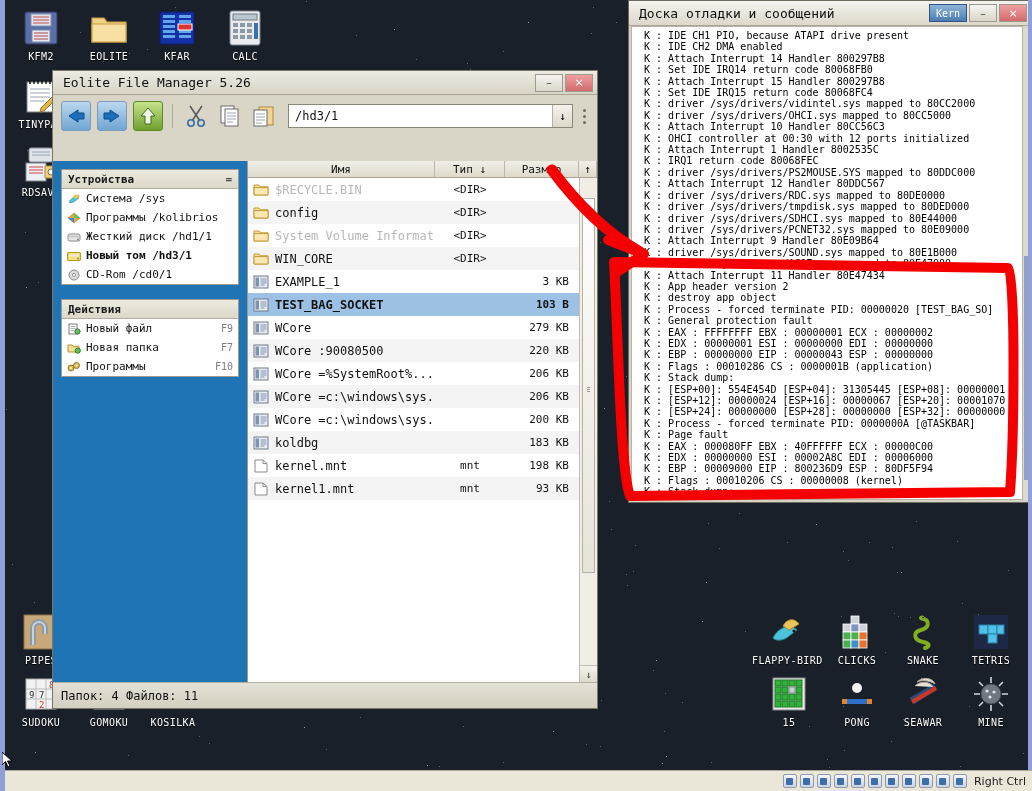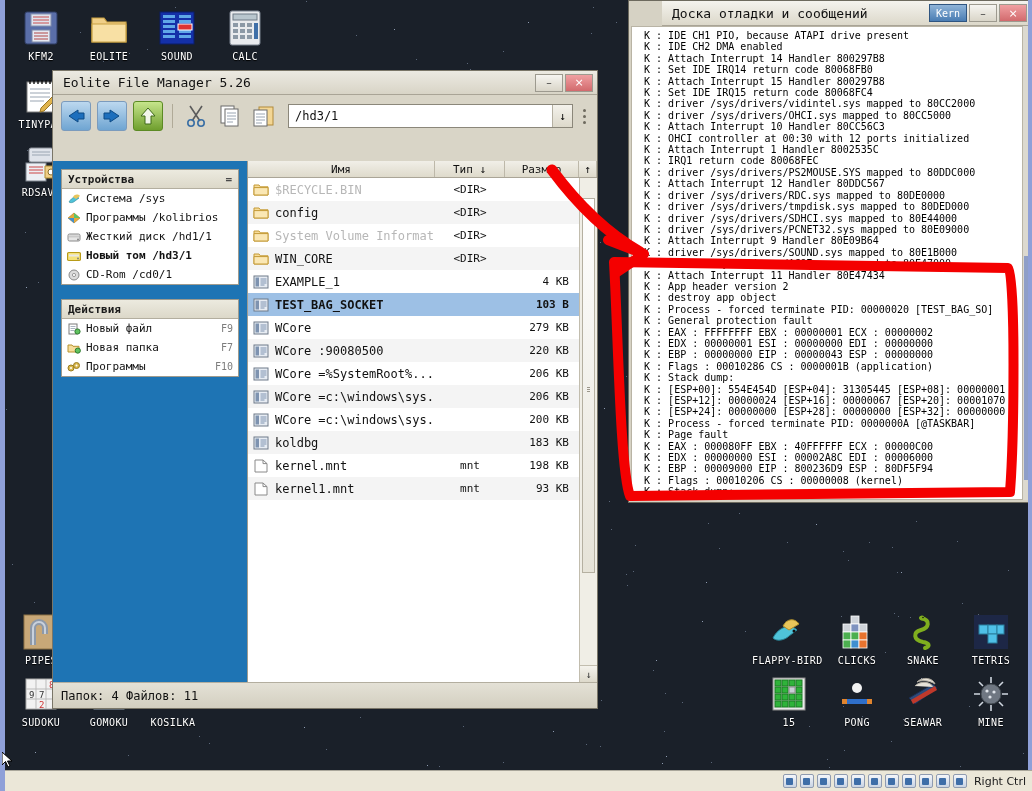--- a/index.html
+++ b/index.html
@@ -145,21 +145,21 @@
 
   #statusbar {
     position:absolute; left:0; right:0; bottom:0; height:26px;
     background:linear-gradient(#e4e1d6,#d3cfc0); border-top:1px solid #b3ae9f;
     display:flex; align-items:center; padding-left:8px;
     font-family:"DejaVu Sans Mono", monospace; font-size:12px; color:#111;
   }
 
   
   #debug { left:628px; top:0px; width:404px; height:503px; border-color:#6d6a5e; }
-  #debug .win-title { height:25px; background:linear-gradient(#f4f3ee,#dcd8ca);margin-left:33px; }
+  #debug .win-title { height:25px; background:linear-gradient(#f4f3ee,#dcd8ca); }
   #dbg-body {
     position:absolute; left:2px; top:25px; right:2px; bottom:2px;
     background:#fff; overflow:hidden;
     border:1px solid #b9b4a5;
   }
   #dbg-scroll {
     position:absolute; right:0; top:25px; bottom:2px; width:9px;
     background:#dcd9cf; border-left:1px solid #b9b4a5;
   }
   #dbg-scroll .thumb { position:absolute; left:1px; right:1px; top:230px; bottom:20px; background:#8f9fc7; }
@@ -563,21 +563,21 @@
               <rect x="6" y="17" width="12" height="3"></rect>
               <rect x="6" y="22" width="12" height="3"></rect>
               <rect x="6" y="27" width="12" height="3"></rect>
               <rect x="22" y="7" width="12" height="3"></rect>
               <rect x="22" y="12" width="12" height="3"></rect>
               <rect x="22" y="22" width="12" height="3"></rect>
               <rect x="22" y="27" width="12" height="3"></rect>
             </g>
             <rect x="21" y="16" width="14" height="6" fill="#d33" stroke="#fff"></rect>
           </svg></div>
-        <div class="lbl">SOUND</div>
+        <div class="lbl">KFAR</div>
       </div>
       <div class="deskicon" style="left: 212px; top: 8px;">
         <div class="glyph"><svg width="40" height="40" viewBox="0 0 40 40">
             <rect x="5" y="3" width="30" height="34" rx="2" fill="#e9ebee" stroke="#7b8390"></rect>
             <rect x="8" y="6" width="24" height="6" fill="#b9c6ce" stroke="#6f7b86"></rect>
             <g fill="#8c99a6">
               <rect x="8" y="15" width="5" height="4"></rect>
               <rect x="15" y="15" width="5" height="4"></rect>
               <rect x="22" y="15" width="5" height="4"></rect>
               <rect x="8" y="21" width="5" height="4"></rect>
@@ -1017,21 +1017,21 @@
                 <span class="ico"><svg width="16" height="14" viewBox="0 0 16 14">
                     <rect x="1" y="1" width="14" height="12" fill="#e7ecf3" stroke="#6e7a89"></rect>
                     <rect x="2.5" y="2.5" width="3.5" height="9" fill="#7e93b0"></rect>
                     <g stroke="#7e93b0">
                       <path d="M7.5 4h6M7.5 6h6M7.5 8h6M7.5 10h4"></path>
                     </g>
                   </svg></span>
                 <span class="nm">EXAMPLE_1</span>
               </span>
               <span class="ft"></span>
-              <span class="fs">4 KB</span>
+              <span class="fs">3 KB</span>
             </div>
             <div class="frow sel">
               <span class="fn">
                 <span class="ico"><svg width="16" height="14" viewBox="0 0 16 14">
                     <rect x="1" y="1" width="14" height="12" fill="#e7ecf3" stroke="#6e7a89"></rect>
                     <rect x="2.5" y="2.5" width="3.5" height="9" fill="#7e93b0"></rect>
                     <g stroke="#7e93b0">
                       <path d="M7.5 4h6M7.5 6h6M7.5 8h6M7.5 10h4"></path>
                     </g>
                   </svg></span>

